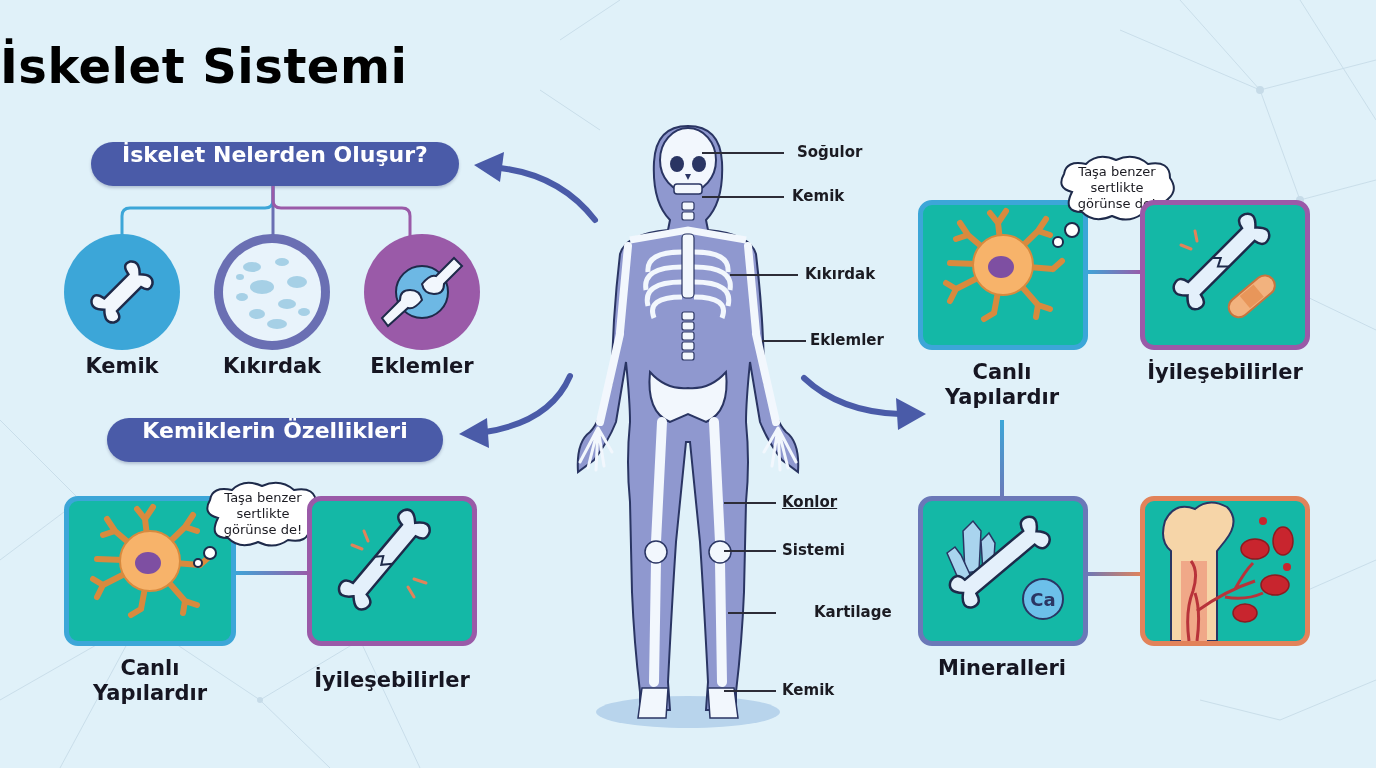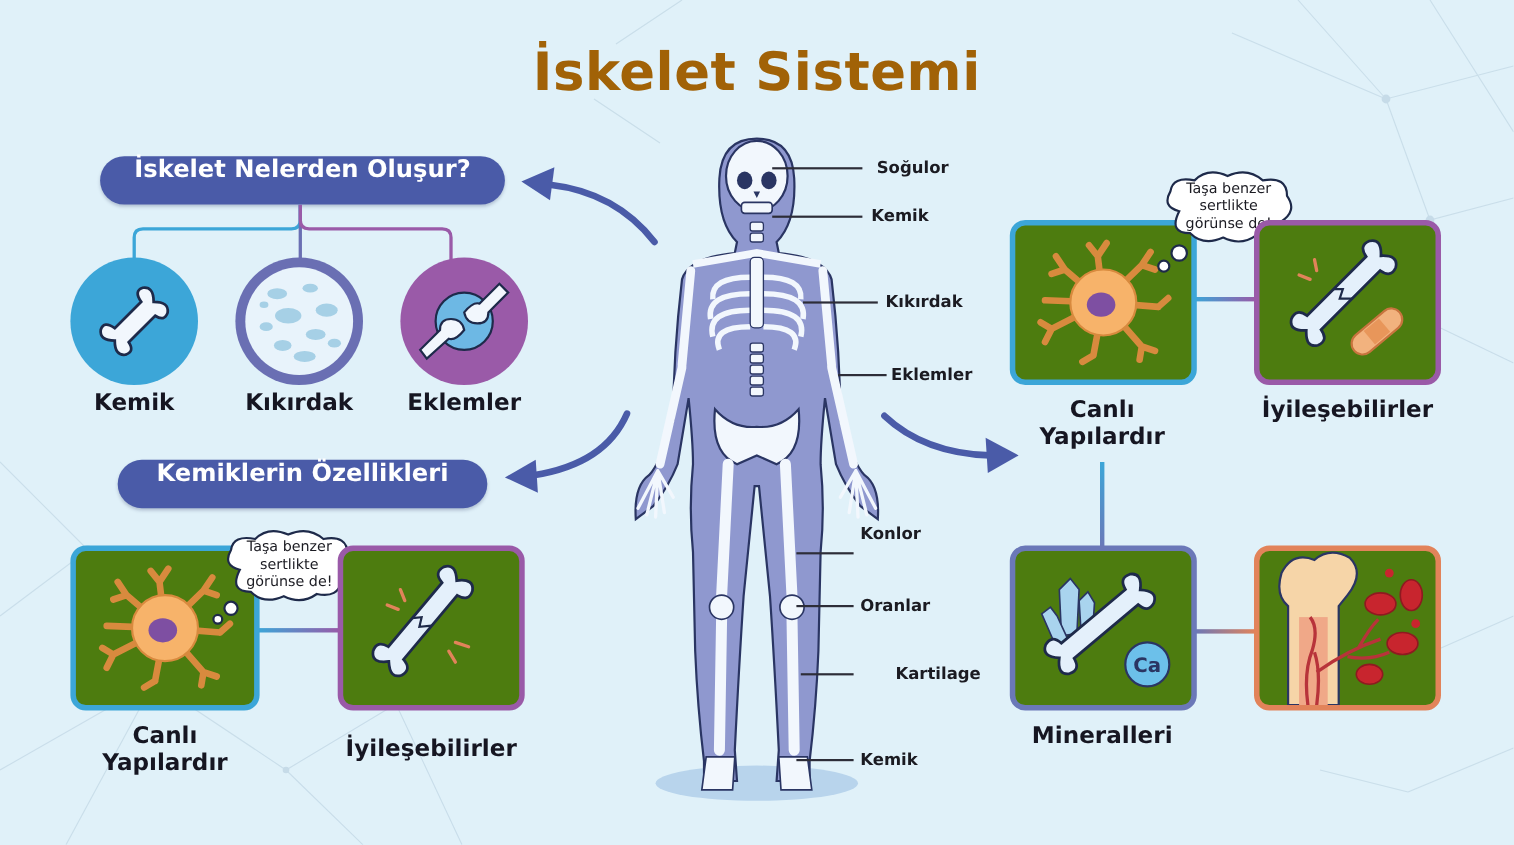--- a/index.html
+++ b/index.html
@@ -6,40 +6,40 @@
   html, body { width: 1376px; height: 768px; overflow: hidden; }
   body {
     background: #e0f1f9;
     font-family: "DejaVu Sans", "Liberation Sans", sans-serif;
     position: relative;
     color: #1b1b2a;
   }
   .bg-net { position: absolute; inset: 0; z-index: 0; }
   .abs { position: absolute; }
   .title {
-    position: absolute; left: 0; width: 1376px; top: 38px; text-align: center;
-    font-size: 48px; font-weight: bold; color: #a16207; letter-spacing: 0.5px;
+    position: absolute; left: 0; width: 1376px; top: 38px; text-align: left;
+    font-size: 48px; font-weight: bold; color: #000000; letter-spacing: 0.5px;
   }
   .pill {
     position: absolute; background: #4a5ba8; color: #fff; font-weight: bold;
     border-radius: 24px; text-align: center; font-size: 22px;
     display: flex; align-items: flex-start; justify-content: center;
     box-shadow: 0 2px 3px rgba(40,50,100,0.25);
   }
   .circle {
     position: absolute; width: 116px; height: 116px; border-radius: 50%;
     display: flex; align-items: center; justify-content: center;
   }
   .lbl {
     position: absolute; font-weight: bold; font-size: 21px; text-align: center; color: #161622;
     line-height: 1.2;
   }
   .card {
-    position: absolute; background: #4d7c0f; border-radius: 14px; border-width: 5px; border-style: solid;
-    display: flex; align-items: center; justify-content: center; overflow: hidden;
+    position: absolute; background: #14b8a6; border-radius: 14px; border-width: 5px; border-style: solid;
+    display: flex; justify-content: center; overflow: hidden;
   }
   .callout-label {
     position: absolute; font-weight: bold; font-size: 15px; color: #1b1b22; white-space: nowrap;
   }
   .leader { position: absolute; height: 2px; background: #2d2d38; }
   .cloud {
     position: absolute; display: flex; align-items: center; justify-content: center;
     text-align: center; font-size: 13px; font-weight: normal; line-height: 1.25; color: #1b1b22;
   }
   .cloud span { display:block; }
@@ -249,23 +249,23 @@
 <div class="leader" style="left:702px; top:152px; width:82px;"></div>
 <div class="callout-label" style="left:797px; top:143px;">Soğulor</div>
 <div class="leader" style="left:702px; top:196px; width:82px;"></div>
 <div class="callout-label" style="left:792px; top:187px;">Kemik</div>
 <div class="leader" style="left:730px; top:274px; width:68px;"></div>
 <div class="callout-label" style="left:805px; top:265px;">Kıkırdak</div>
 <div class="leader" style="left:762px; top:340px; width:44px;"></div>
 <div class="callout-label" style="left:810px; top:331px;">Eklemler</div>
 
 <div class="leader" style="left:724px; top:502px; width:52px;"></div>
-<div class="callout-label" style="left:782px; top:476px;">Konlor</div>
+<div class="callout-label" style="left:782px; top:493px;text-decoration:underline;">Konlor</div>
 <div class="leader" style="left:724px; top:550px; width:52px;"></div>
-<div class="callout-label" style="left:782px; top:541px;">Oranlar</div>
+<div class="callout-label" style="left:782px; top:541px;">Sistemi</div>
 <div class="leader" style="left:728px; top:612px; width:48px;"></div>
 <div class="callout-label" style="left:782px; top:603px;margin-left:32px;">Kartilage</div>
 <div class="leader" style="left:724px; top:690px; width:52px;"></div>
 <div class="callout-label" style="left:782px; top:681px;">Kemik</div>
 
 <div class="conn" style="left:1086px; top:270px; width:56px; height:4px; background:linear-gradient(90deg,#3ca6d8,#9a5aa8);"></div>
 <div class="conn" style="left:1000px; top:420px; width:4px; height:78px; background:linear-gradient(180deg,#3ca6d8,#6b78b8);"></div>
 <div class="conn" style="left:1086px; top:572px; width:56px; height:4px; background:linear-gradient(90deg,#6b78b8,#e2835a);"></div>
 
 <div class="card" style="left:918px; top:200px; width:170px; height:150px; border-color:#3ca6d8;">

